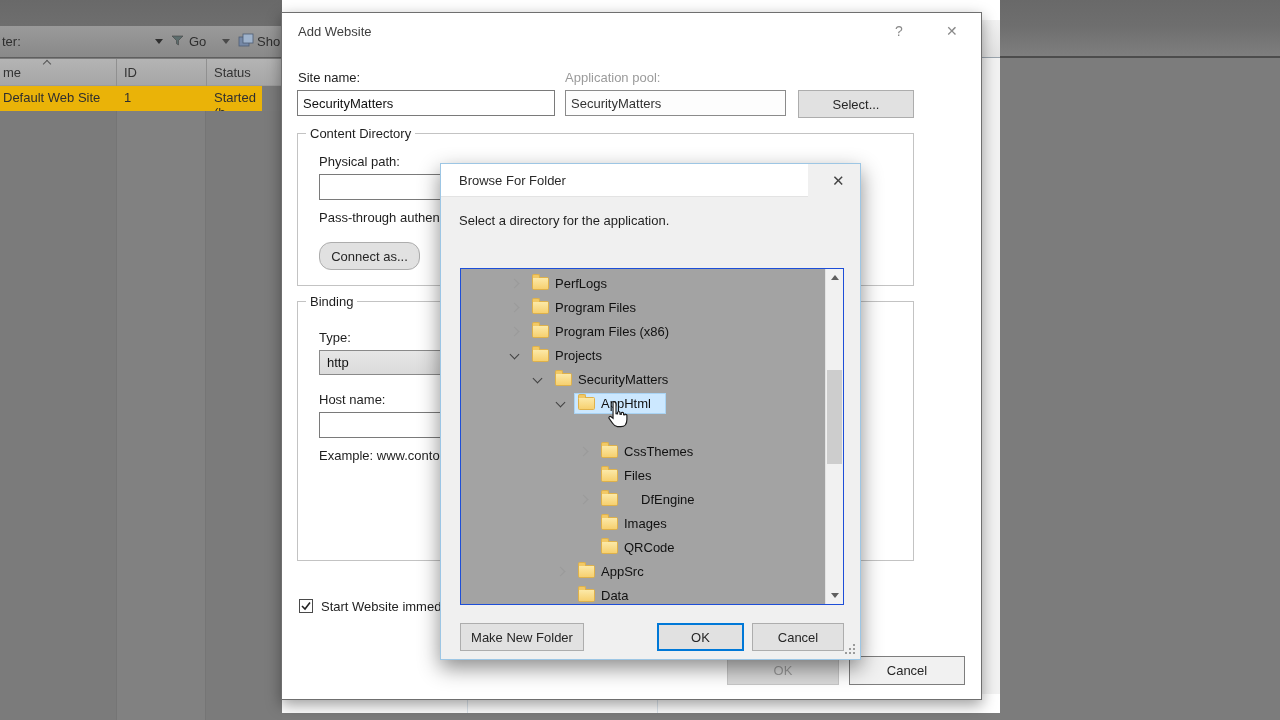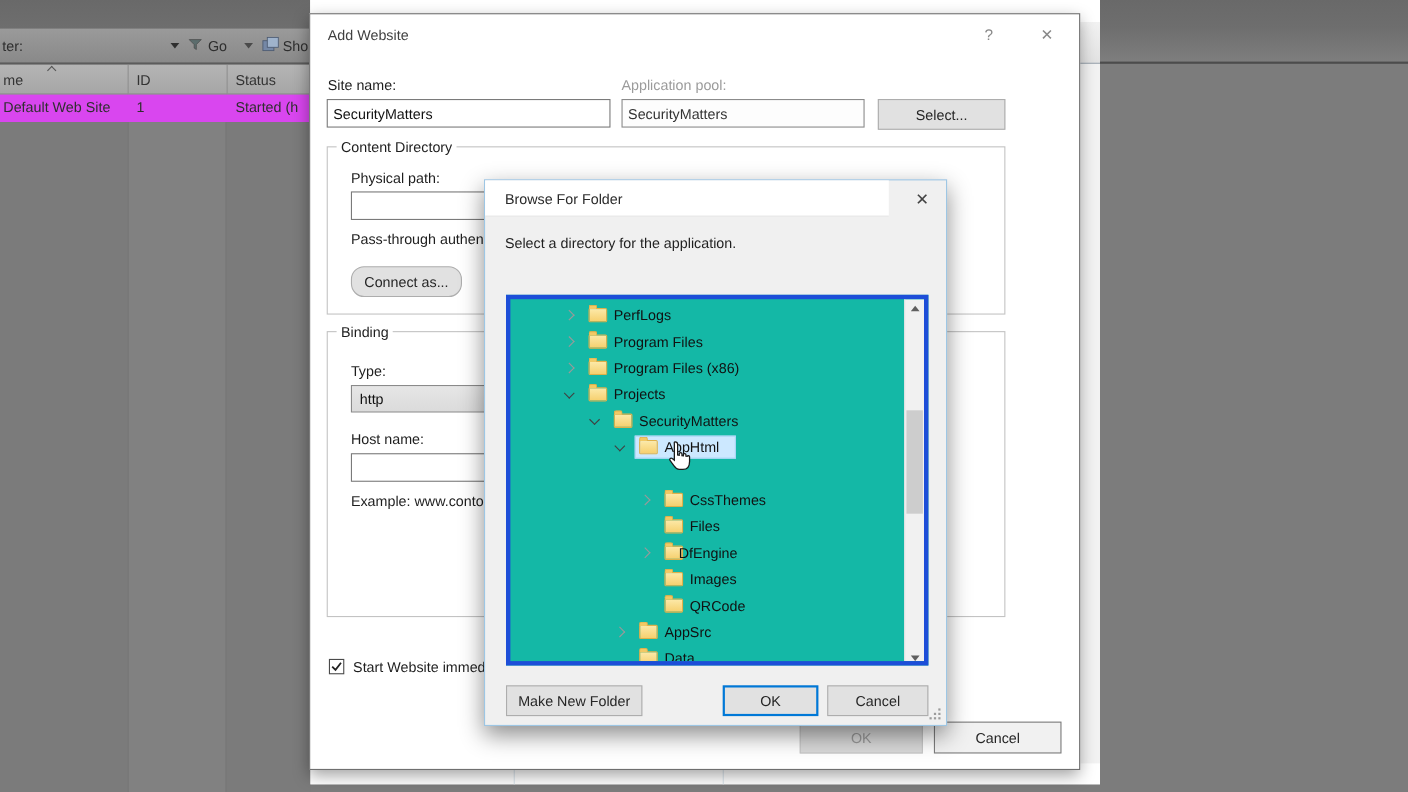--- a/index.html
+++ b/index.html
@@ -22,21 +22,21 @@
   
   .lp-top{left:0;top:0;width:282px;height:26px;overflow:hidden;}
   .sites-icon{left:3px;top:-6px;width:24px;height:18px;background:#8a8a8a;
     border:2px solid #4f4f4f;border-radius:0 0 3px 3px;}
   .sites-title{left:34px;top:-9px;font-size:17px;font-weight:bold;color:#2c2c2c;letter-spacing:.5px;}
   .filter-row{left:0;top:26px;width:282px;height:32px;
     background:linear-gradient(180deg,#9a9a9a,#898989);border-bottom:1px solid #5f5f5f;color:#2e2e2e;}
   .hdr-row{left:0;top:59px;width:282px;height:27px;
     background:linear-gradient(180deg,#b4b4b4,#a6a6a6);border-bottom:1px solid #9c9c9c;color:#333;}
   .hdr-sep{top:0;width:1px;height:27px;background:#909090;}
-  .data-row{left:0;top:86px;width:282px;height:25px;background:#d946ef;color:#2f2f2f;}
+  .data-row{left:0;top:86px;width:262px;height:25px;background:#eab308;color:#2f2f2f;}
   .lp-body{left:0;top:111px;width:282px;height:609px;background:#7b7b7b;}
   .lp-midcol{left:116px;top:0;width:90px;height:609px;background:#818181;
     border-left:1px solid #757575;border-right:1px solid #757575;}
   .dd-arrow{width:0;height:0;border-left:4px solid transparent;border-right:4px solid transparent;
     border-top:5px solid #2f2f2f;}
   .caret-up{width:6px;height:6px;border-left:1.5px solid #555;border-top:1.5px solid #555;
     transform:rotate(45deg);}
 
   
   .dlg-add{left:281px;top:12px;width:701px;height:688px;background:#fff;
@@ -57,21 +57,21 @@
   .grp-legend{position:absolute;top:-8px;left:8px;background:#fff;padding:0 4px;color:#1e1e1e;}
   .combo{position:absolute;box-sizing:border-box;background:linear-gradient(180deg,#e6e6e6,#dbdbdb);
     border:1px solid #8a8a8a;color:#111;padding:4px 0 0 7px;}
   .cbx{position:absolute;width:14px;height:14px;background:#fff;border:1px solid #4a4a4a;box-sizing:border-box;}
 
   .dlg-browse{left:440px;top:163px;width:421px;height:497px;background:#f0f0f0;
     border:1px solid #9dc6e4;box-shadow:0 8px 20px rgba(0,0,0,.45);}
   .bfftitle{left:0;top:0;width:367px;height:33px;background:#fff;border-bottom:1px solid #e3e3e3;}
 
   
-  .tree{left:19px;top:104px;width:384px;height:337px;background:#14b8a6;border:4px solid #1d4ed8;overflow:hidden;}
+  .tree{left:19px;top:104px;width:384px;height:337px;background:#a3a3a3;border:1px solid #1d4ed8;overflow:hidden;}
   .trow{position:absolute;left:0;width:365px;height:24px;}
   .tlabel{position:absolute;top:4px;font-size:13px;color:#111;white-space:nowrap;}
   .chev{position:absolute;top:8px;width:6px;height:6px;
     border-right:1.5px solid #9a9a9a;border-bottom:1.5px solid #9a9a9a;}
   .chev-col{transform:rotate(-45deg);}
   .chev-exp{border-color:#404040;transform:rotate(45deg);top:7px;}
   .folder{position:absolute;top:5px;width:17px;height:13px;
     background:linear-gradient(180deg,#fce9a8,#f6d06f);border:1px solid #dfb14a;
     border-radius:1.5px;box-sizing:border-box;}
   .folder::before{content:"";position:absolute;left:-1px;top:-4px;width:8px;height:4px;
@@ -228,21 +228,21 @@
         <span class="folder" style="left:140px"></span>
         <span class="tlabel" style="left:163px">CssThemes</span>
       </div>
       <div class="trow" style="top:195px">
         <span class="folder" style="left:140px"></span>
         <span class="tlabel" style="left:163px">Files</span>
       </div>
       <div class="trow" style="top:219px">
         <span class="chev chev-col" style="left:119px"></span>
         <span class="folder" style="left:140px"></span>
-        <span class="tlabel" style="left:153px">DfEngine</span>
+        <span class="tlabel" style="left:180px">DfEngine</span>
       </div>
       <div class="trow" style="top:243px">
         <span class="folder" style="left:140px"></span>
         <span class="tlabel" style="left:163px">Images</span>
       </div>
       <div class="trow" style="top:267px">
         <span class="folder" style="left:140px"></span>
         <span class="tlabel" style="left:163px">QRCode</span>
       </div>
       <div class="trow" style="top:291px">

